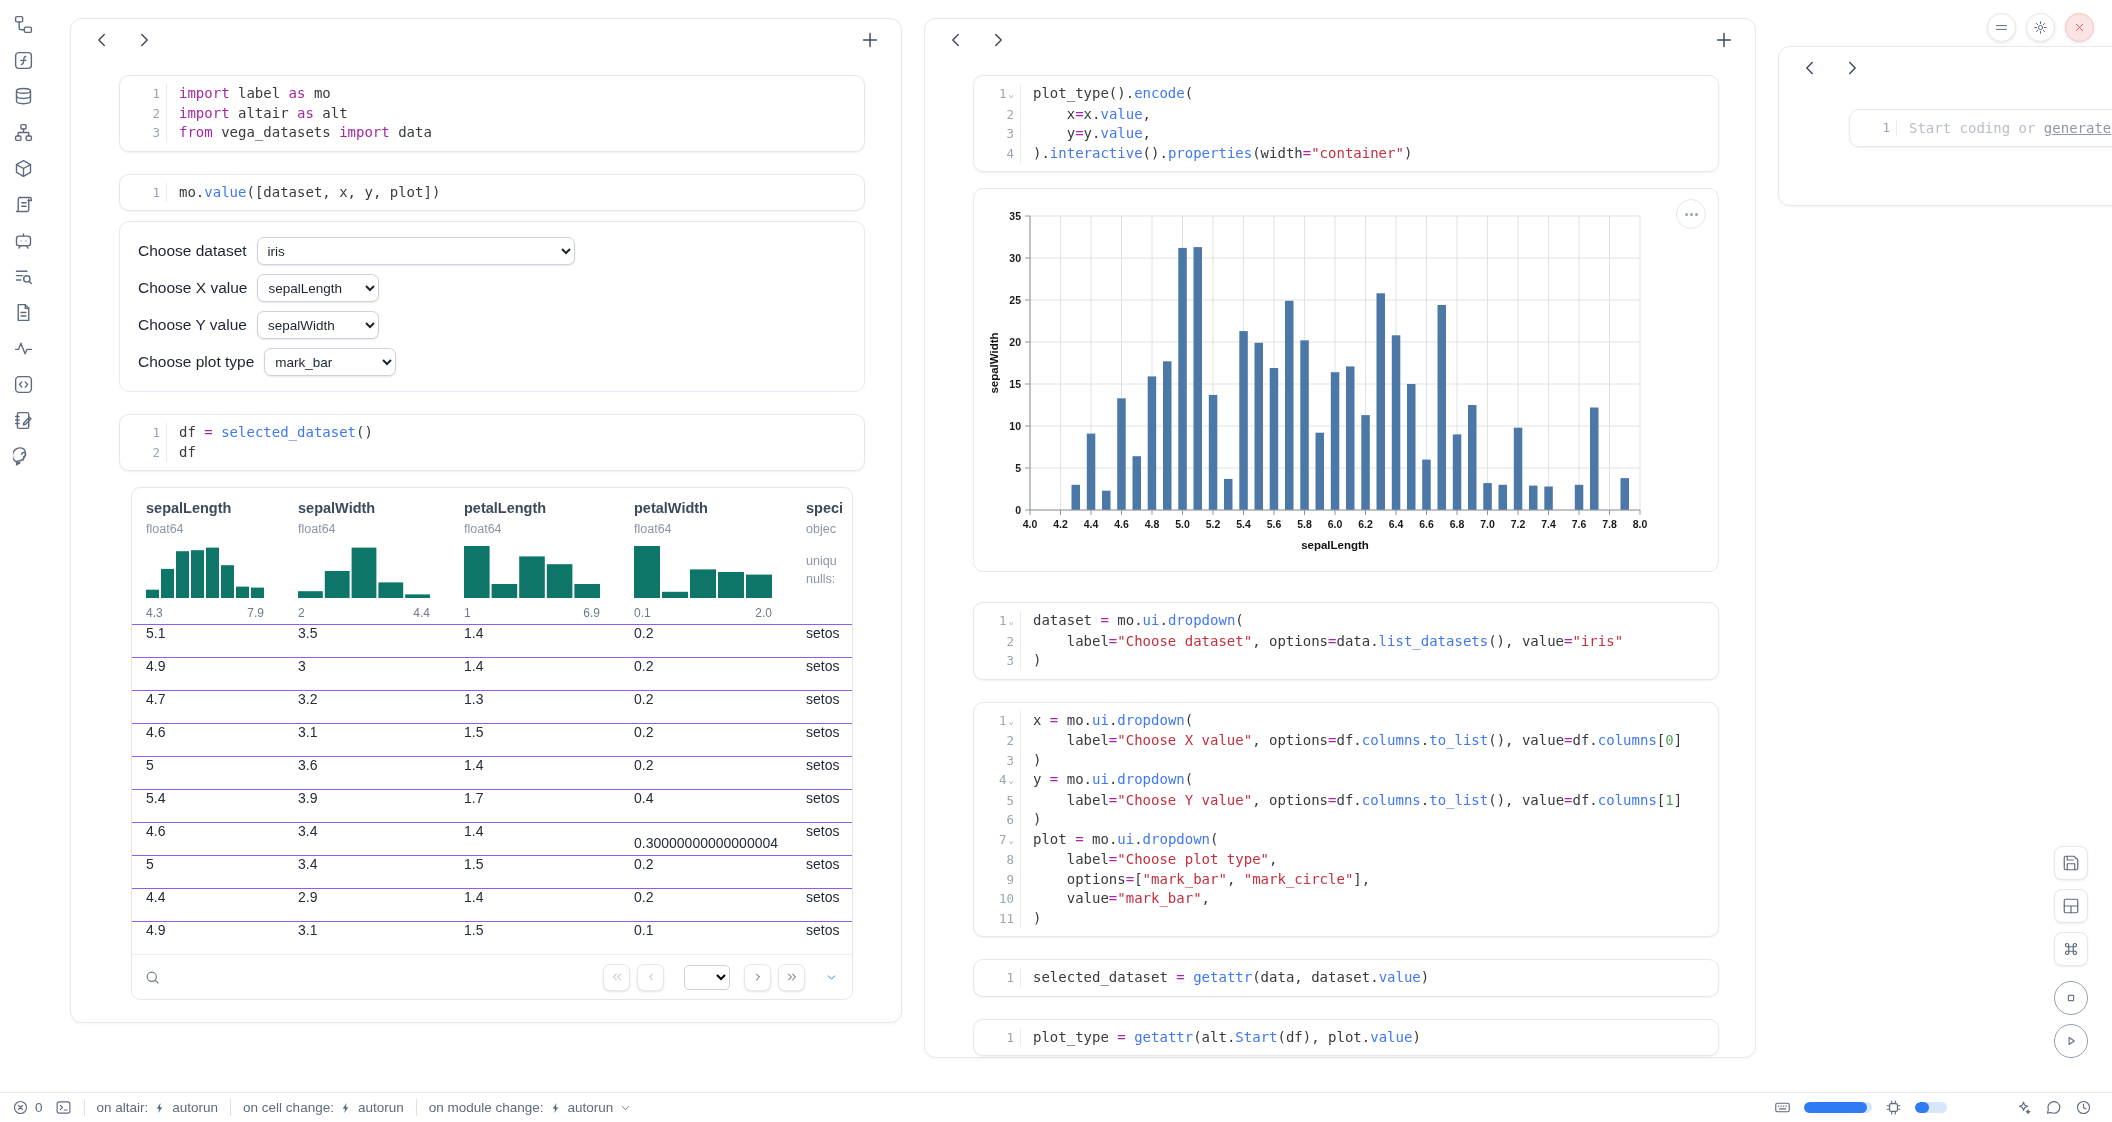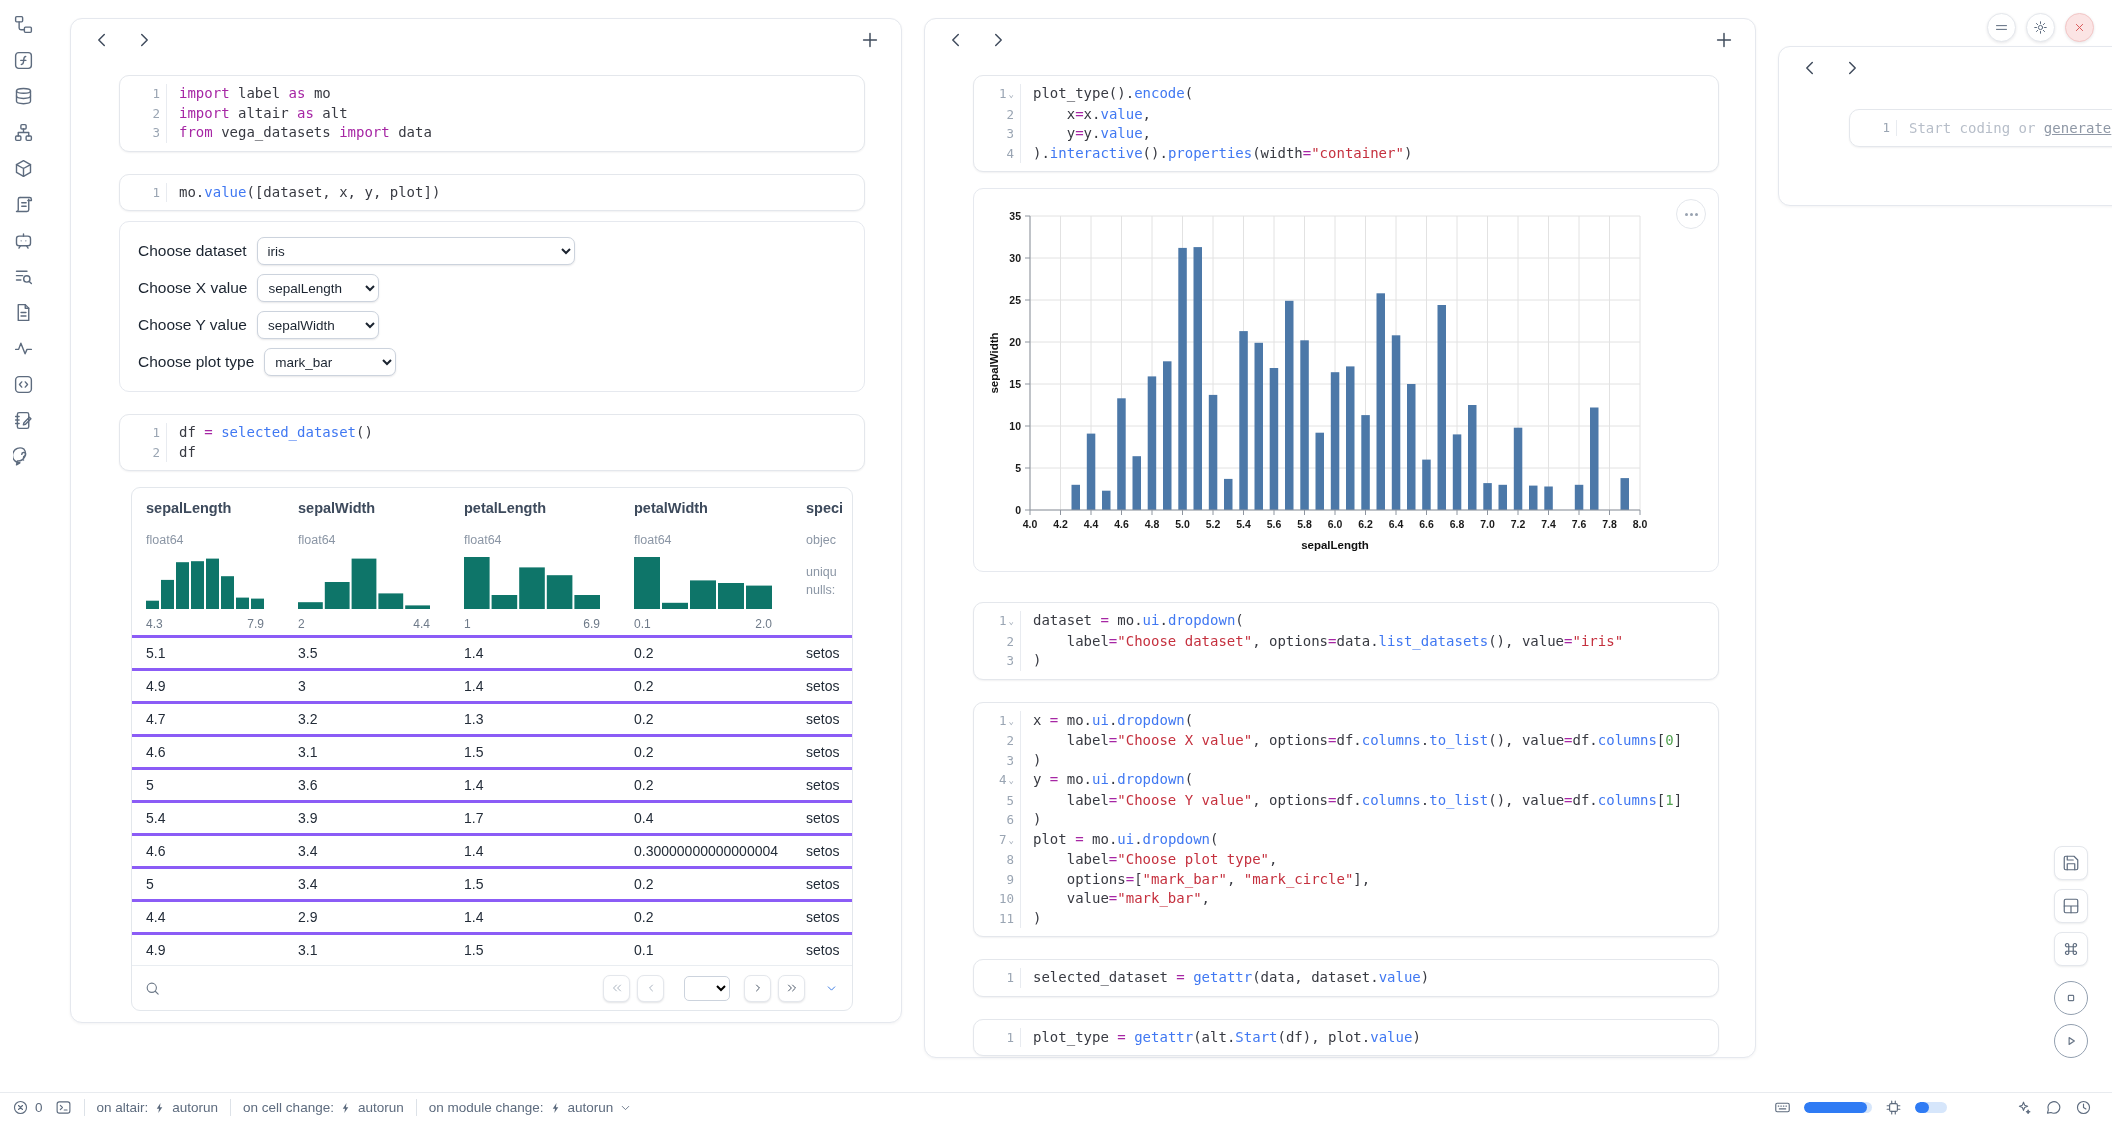--- a/index.html
+++ b/index.html
@@ -35,25 +35,25 @@
   .output-card { border:1px solid #e6e9ef; border-radius:10px; margin-top:10px; padding:15px 18px; display:flex; flex-direction:column; gap:9px; }
   .ctl-row { display:flex; align-items:center; gap:10px; font-size:15.5px; color:#1b2430; }
   select.ctl { font-family:"Liberation Sans",sans-serif; font-size:13.5px; color:#1b2430; border:1px solid #ccd3dd; border-radius:7px; height:28px; padding:0 6px; background:#fff; box-shadow:0 1px 2px rgba(16,24,40,.10); }
   select.ctl-lg { width:318px; } select.ctl-sm { width:122px; } select.ctl-md { width:132px; }
 
   
   .table-card { border:1px solid #e3e7ec; border-radius:9px; margin:16px 0 0 12px; width:722px; overflow:hidden; background:#fff; }
   .t-head { display:flex; }
   .t-col { padding:12px 0 4px 14px; overflow:hidden; }
   .th-name { font-weight:bold; font-size:14.5px; color:#3d4a5c; }
-  .th-type { font-size:12.5px; color:#8b96a5; margin-top:17px; }
+  .th-type { font-size:12.5px; color:#8b96a5; margin-top:6px; }
   .hist-wrap { margin-top:10px; }
   .hist-range { display:flex; justify-content:space-between; font-size:12px; color:#6e7a89; margin-top:4px; padding-right:20px; }
   .th-stats { font-size:12.5px; color:#8b96a5; margin-top:16px; line-height:18px; }
-  .t-row { display:flex; border-top:3px solid #8b5cf6; height:33px; align-items:center; }
+  .t-row { display:flex; border-top:1px solid #8b5cf6; height:33px; align-items:flex-start; }
   .t-cell { padding-left:14px; font-size:14px; color:#232c38; overflow:hidden; white-space:nowrap; }
   .t-foot { border-top:1px solid #e9edf1; height:45px; display:flex; align-items:center; padding:0 14px 0 12px; gap:7px; font-size:13.5px; color:#3d4a5c; }
   .search-ic { width:17px; height:17px; color:#6e7a89; margin-right:4px; }
   .t-summary { color:#3d4a5c; }
   .pg-btn { width:27px; height:27px; border:1px solid #e4e7ec; border-radius:7px; background:#fff; box-shadow:0 1px 2px rgba(16,24,40,.12); display:flex; align-items:center; justify-content:center; cursor:pointer; }
   .pg-btn .ic { width:14px; height:14px; }
   .pg-dis { color:#a3adba; } .pg-en { color:#3d4a5c; }
   .pg-label { margin-left:6px; }
   select.page-sel { font-family:"Liberation Sans",sans-serif; font-size:13px; height:25px; width:46px; border:1px solid #ccd3dd; border-radius:5px; background:#fff; }
   .dl-link { color:#2069e0; display:flex; align-items:center; gap:3px; margin-left:10px; cursor:pointer; }
@@ -370,21 +370,21 @@
           <div class="t-cell" style="width: 152px; flex: 0 0 auto;">5.4</div>
           <div class="t-cell" style="width: 166px; flex: 0 0 auto;">3.9</div>
           <div class="t-cell" style="width: 170px; flex: 0 0 auto;">1.7</div>
           <div class="t-cell" style="width: 172px; flex: 0 0 auto;">0.4</div>
           <div class="t-cell" style="width: 62px; flex: 0 0 auto;">setos</div>
         </div>
         <div class="t-row">
           <div class="t-cell" style="width: 152px; flex: 0 0 auto;">4.6</div>
           <div class="t-cell" style="width: 166px; flex: 0 0 auto;">3.4</div>
           <div class="t-cell" style="width: 170px; flex: 0 0 auto;">1.4</div>
-          <div class="t-cell" style="width: 172px; flex: 0 0 auto;">0.30000000000000004</div>
+          <div class="t-cell" style="width: 172px; flex: 0 0 auto; margin-top: 12px;">0.30000000000000004</div>
           <div class="t-cell" style="width: 62px; flex: 0 0 auto;">setos</div>
         </div>
         <div class="t-row">
           <div class="t-cell" style="width: 152px; flex: 0 0 auto;">5</div>
           <div class="t-cell" style="width: 166px; flex: 0 0 auto;">3.4</div>
           <div class="t-cell" style="width: 170px; flex: 0 0 auto;">1.5</div>
           <div class="t-cell" style="width: 172px; flex: 0 0 auto;">0.2</div>
           <div class="t-cell" style="width: 62px; flex: 0 0 auto;">setos</div>
         </div>
         <div class="t-row">

